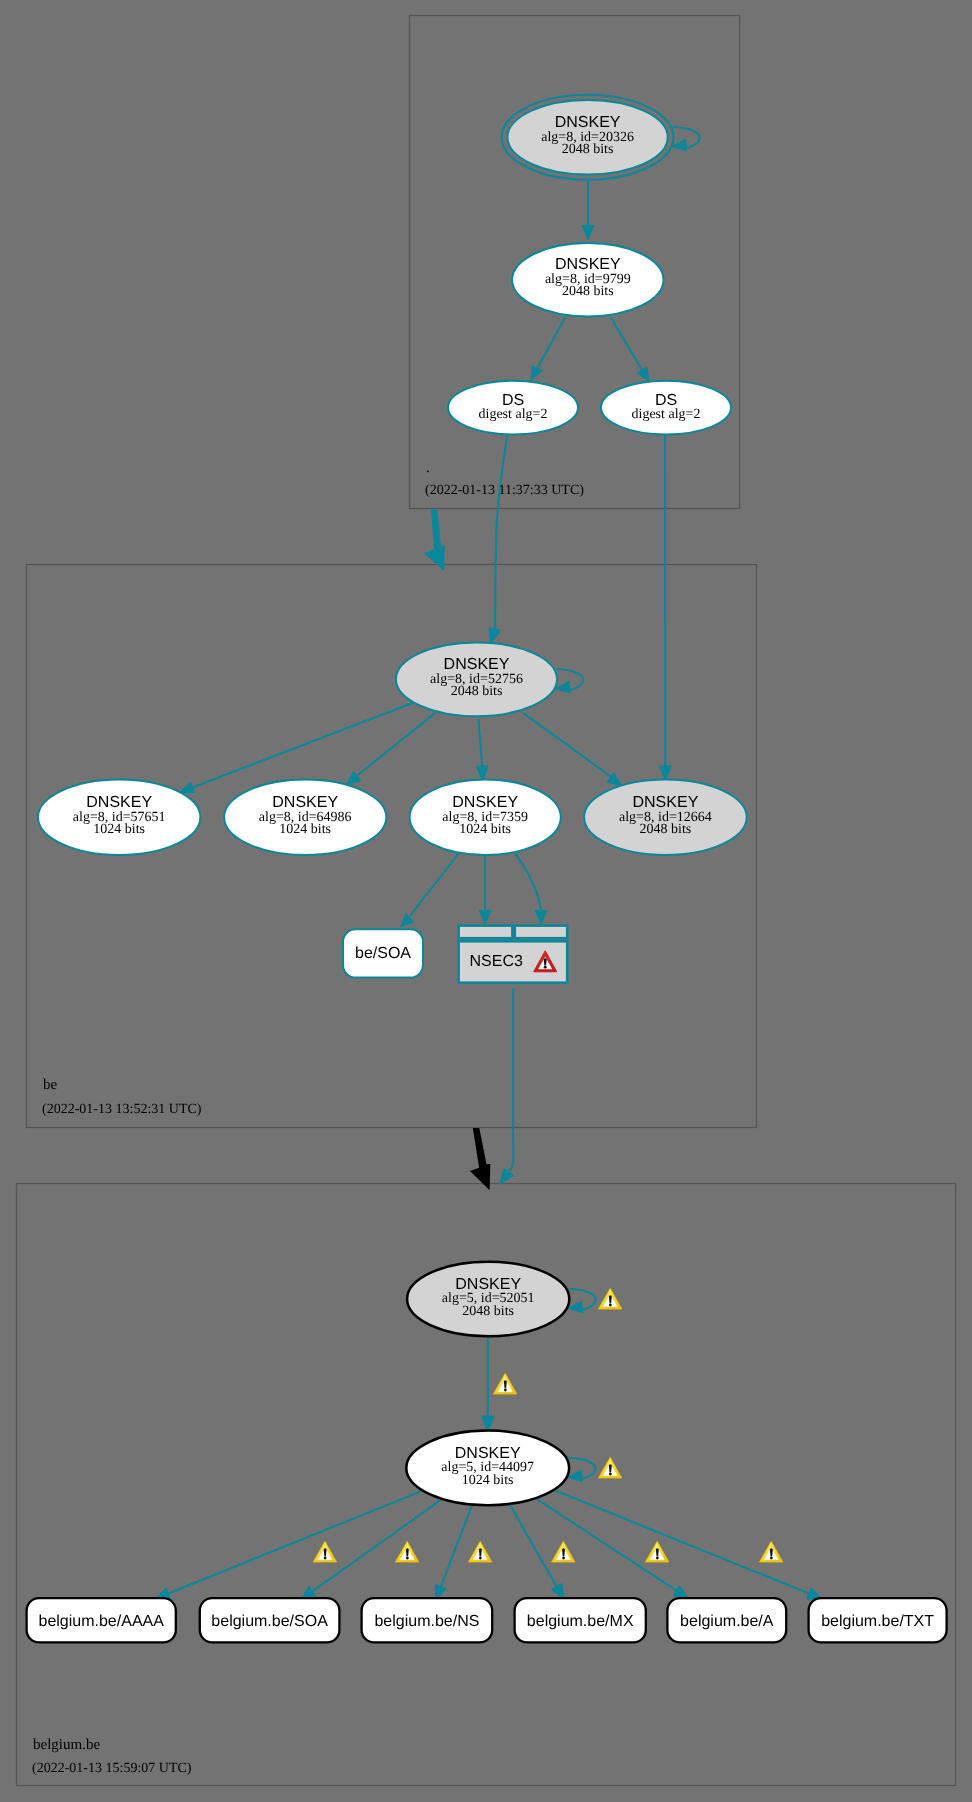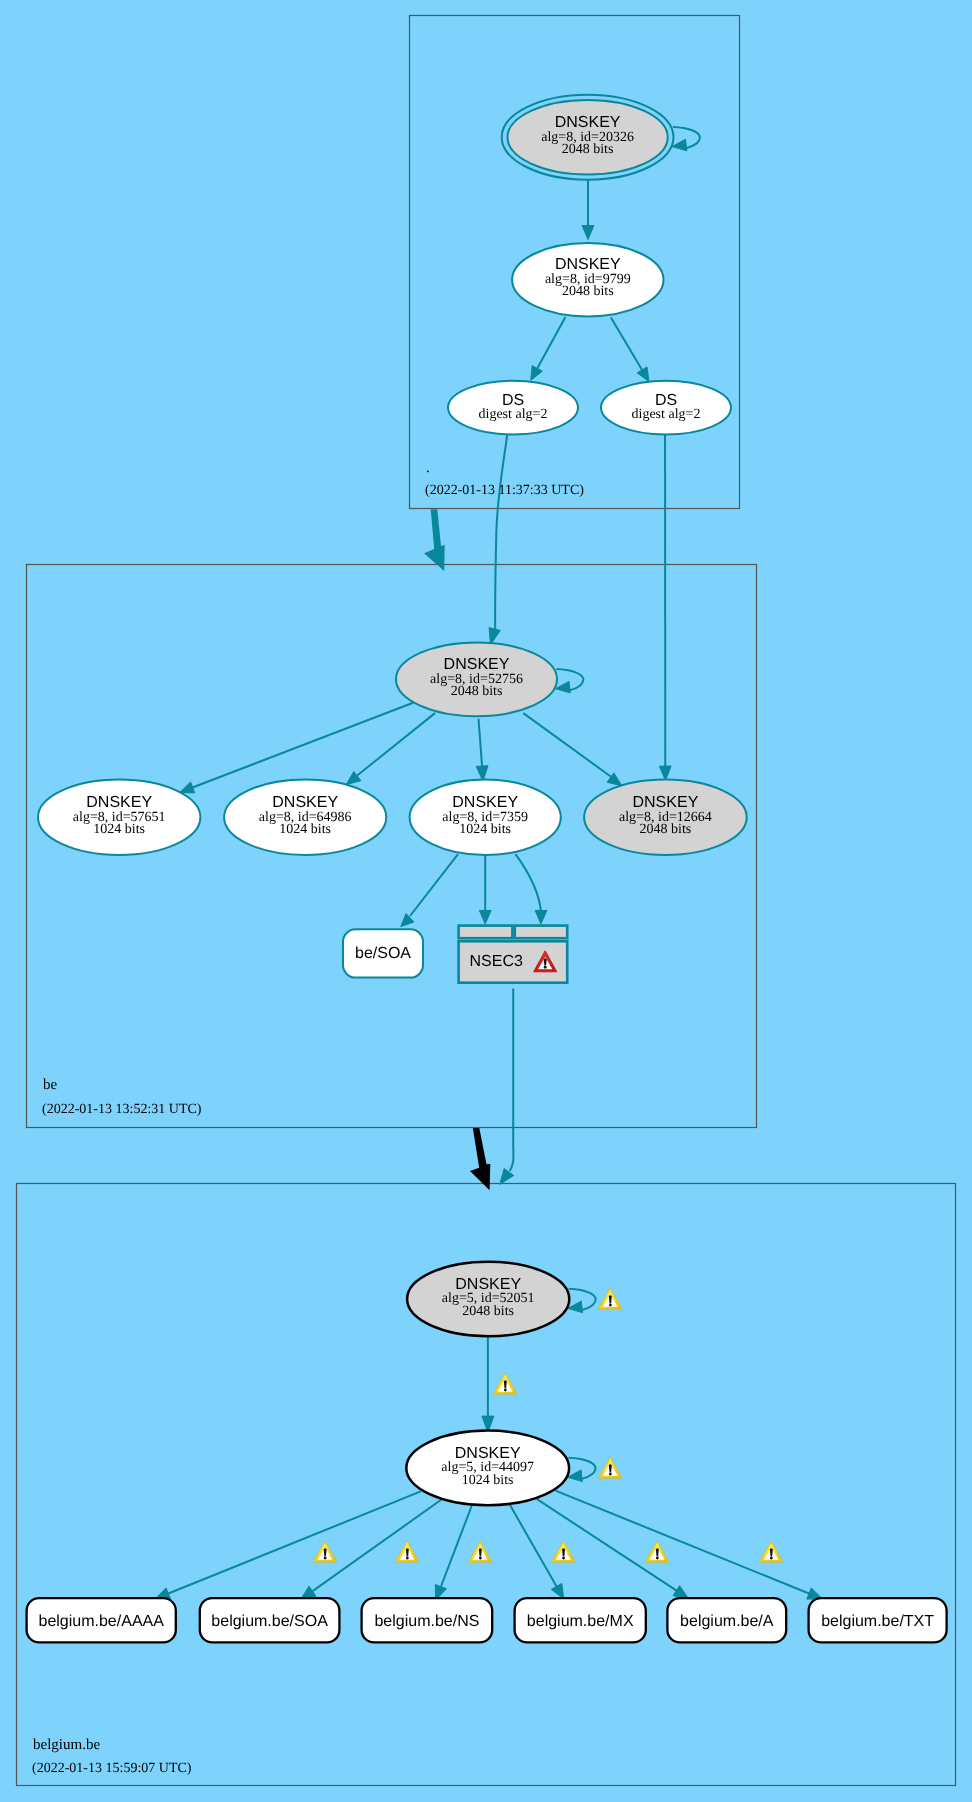--- a/index.html
+++ b/index.html
@@ -1,18 +1,18 @@
 <!DOCTYPE html>
 <html><head>
 <meta charset="utf-8">
 <title>DNSSEC authentication chain</title>
 <style>
   html,body{margin:0;padding:0;background:#ffffff;-webkit-font-smoothing:antialiased;text-rendering:geometricPrecision;}
   text{-webkit-font-smoothing:antialiased;}
-  #canvas{position:relative;width:972px;height:1802px;background:#7dd3fc;overflow:hidden;}
+  #canvas{position:relative;width:972px;height:1802px;background:#737373;overflow:hidden;}
   svg#diagram{display:block;width:972px;height:1802px;shape-rendering:geometricPrecision;}
   .cluster-rect{fill:none;stroke:#555555;stroke-width:1.2;}
   .node-title{font-family:"Liberation Sans",sans-serif;font-size:16px;fill:#000000;text-anchor:middle;}
   .node-sub{font-family:"Liberation Serif",serif;font-size:14px;fill:#000000;text-anchor:middle;}
   .cluster-name{font-family:"Liberation Serif",serif;font-size:15px;fill:#000000;}
   .cluster-time{font-family:"Liberation Serif",serif;font-size:14px;fill:#000000;}
   .rr-label{font-family:"Liberation Sans",sans-serif;font-size:16px;fill:#000000;text-anchor:middle;}
   .rr-label-left{text-anchor:start;}
   .edge-secure{fill:none;stroke:#0a879a;stroke-width:2;}
   .ah-secure{fill:#0a879a;stroke:#0a879a;stroke-width:1;}

